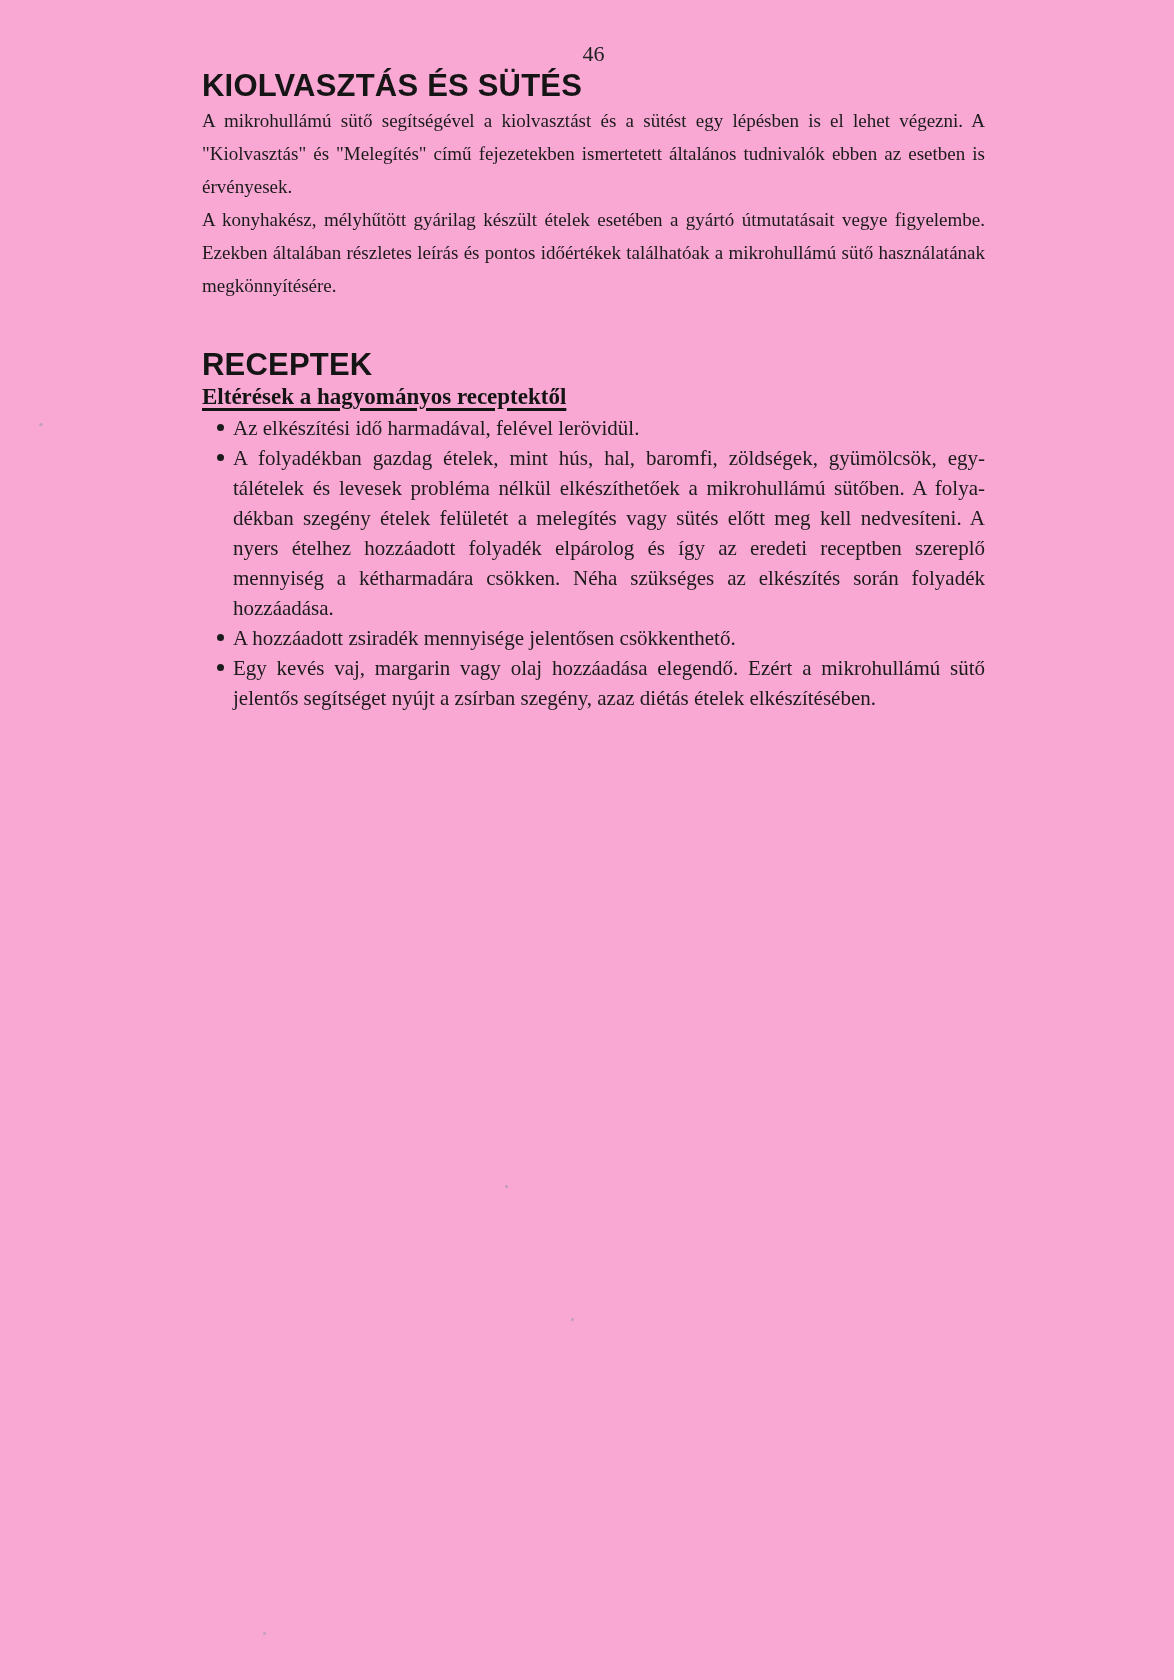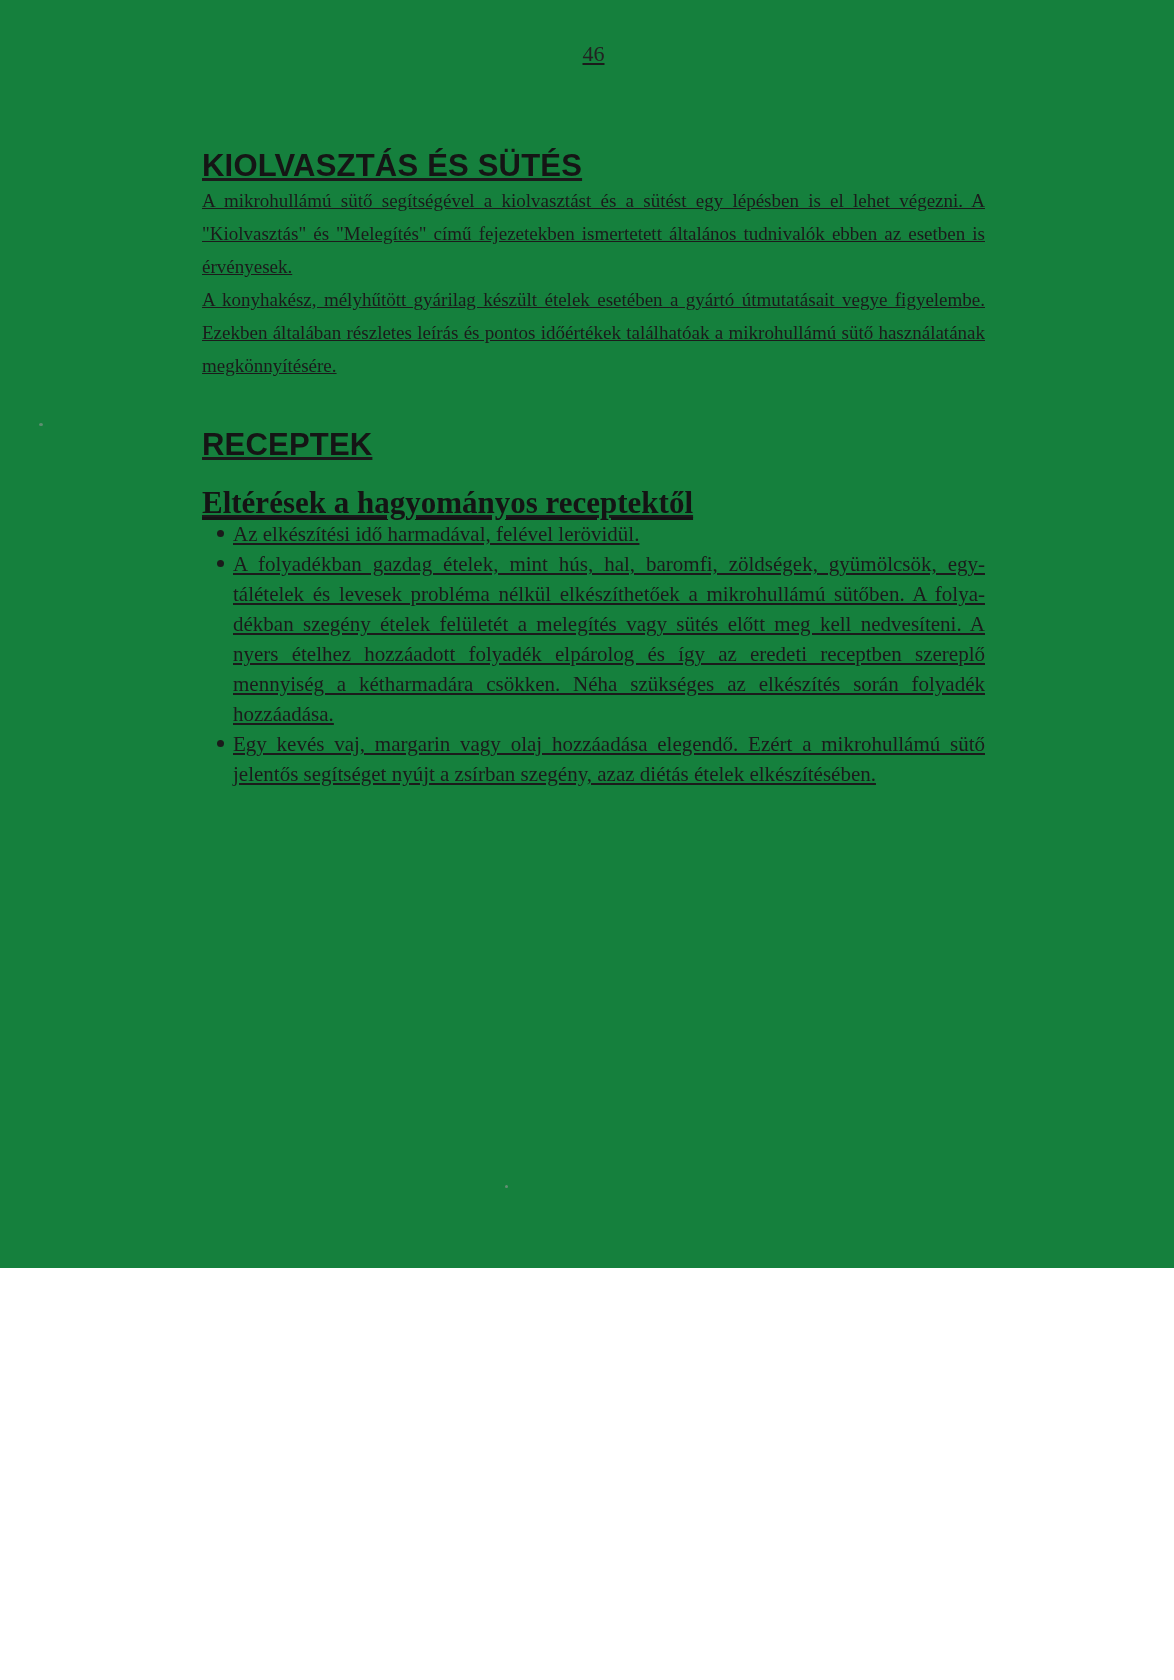--- a/index.html
+++ b/index.html
@@ -3,26 +3,25 @@
 <meta charset="utf-8">
 <style>
   html, body {
     margin: 0;
     padding: 0;
     background: #ffffff;
   }
   .page {
     position: relative;
     width: 1174px;
-    height: 1268px;
-    background: #15803d;
+    height: 1680px;
+    background: #f9a8d4;
     color: #1b1b1b;
     font-family: "Liberation Serif", serif;
     overflow: hidden;
-    text-decoration: underline;
   }
   .content {
     padding-left: 202px;
     padding-right: 189px; 
   }
   .pageno {
     margin: 40px 0 0 0;
     text-align: center;
     font-size: 22px;
     line-height: 28px;
@@ -30,36 +29,35 @@
   }
   h1 {
     margin: 0;
     font-family: "Liberation Sans", sans-serif;
     font-weight: bold;
     font-size: 31px;
     line-height: 36px;
     letter-spacing: 0.2px;
     color: #151515;
   }
-  .h1-first { margin-top: 80px; }
+  .h1-first { }
   .h1-second { margin-top: 45px; }
   p.body {
     margin: 0;
     font-size: 19px;
     line-height: 33px;
     text-align: justify;
     text-justify: inter-word;
     hyphens: manual;
     color: #1b1b1b;
   }
   .p1 { margin-top: 24px; }
   .p2 { margin-top: 16px; }
   .subhead {
-    margin-top: 26px;
-    font-size: 31px;
+    font-size: 23px;
     font-weight: bold;
     line-height: 28px;
     text-decoration: underline;
     text-decoration-thickness: 2.5px;
     text-underline-offset: 4px;
     color: #141414;
   }
   .intro {
     margin-top: 32px;
     line-height: 31px;
@@ -121,20 +119,24 @@
       <li>
         <span class="dot"></span>
         <span>Az elkészítési idő harmadával, felével lerövidül.</span>
       </li>
       <li>
         <span class="dot"></span>
         <span>A folyadékban gazdag ételek, mint hús, hal, baromfi, zöldségek, gyümölcsök, egy­tálételek és levesek probléma nélkül elkészíthetőek a mikrohullámú sütőben. A folya­dékban szegény ételek felületét a melegítés vagy sütés előtt meg kell nedvesíteni. A nyers ételhez hozzáadott folyadék elpárolog és így az eredeti receptben szereplő mennyiség a kétharmadára csökken. Néha szükséges az elkészítés során folyadék hozzáadása.</span>
       </li>
       <li>
         <span class="dot"></span>
+        <span>A hozzáadott zsiradék mennyisége jelentősen csökkenthető.</span>
+      </li>
+      <li>
+        <span class="dot"></span>
         <span>Egy kevés vaj, margarin vagy olaj hozzáadása elegendő. Ezért a mikrohullámú sütő jelentős segítséget nyújt a zsírban szegény, azaz diétás ételek elkészítésében.</span>
       </li>
     </ul>
 
   </div>
 
   <span class="artifact a1"></span>
   <span class="artifact a2"></span>
   <span class="artifact a3"></span>
   <span class="artifact a4"></span>

